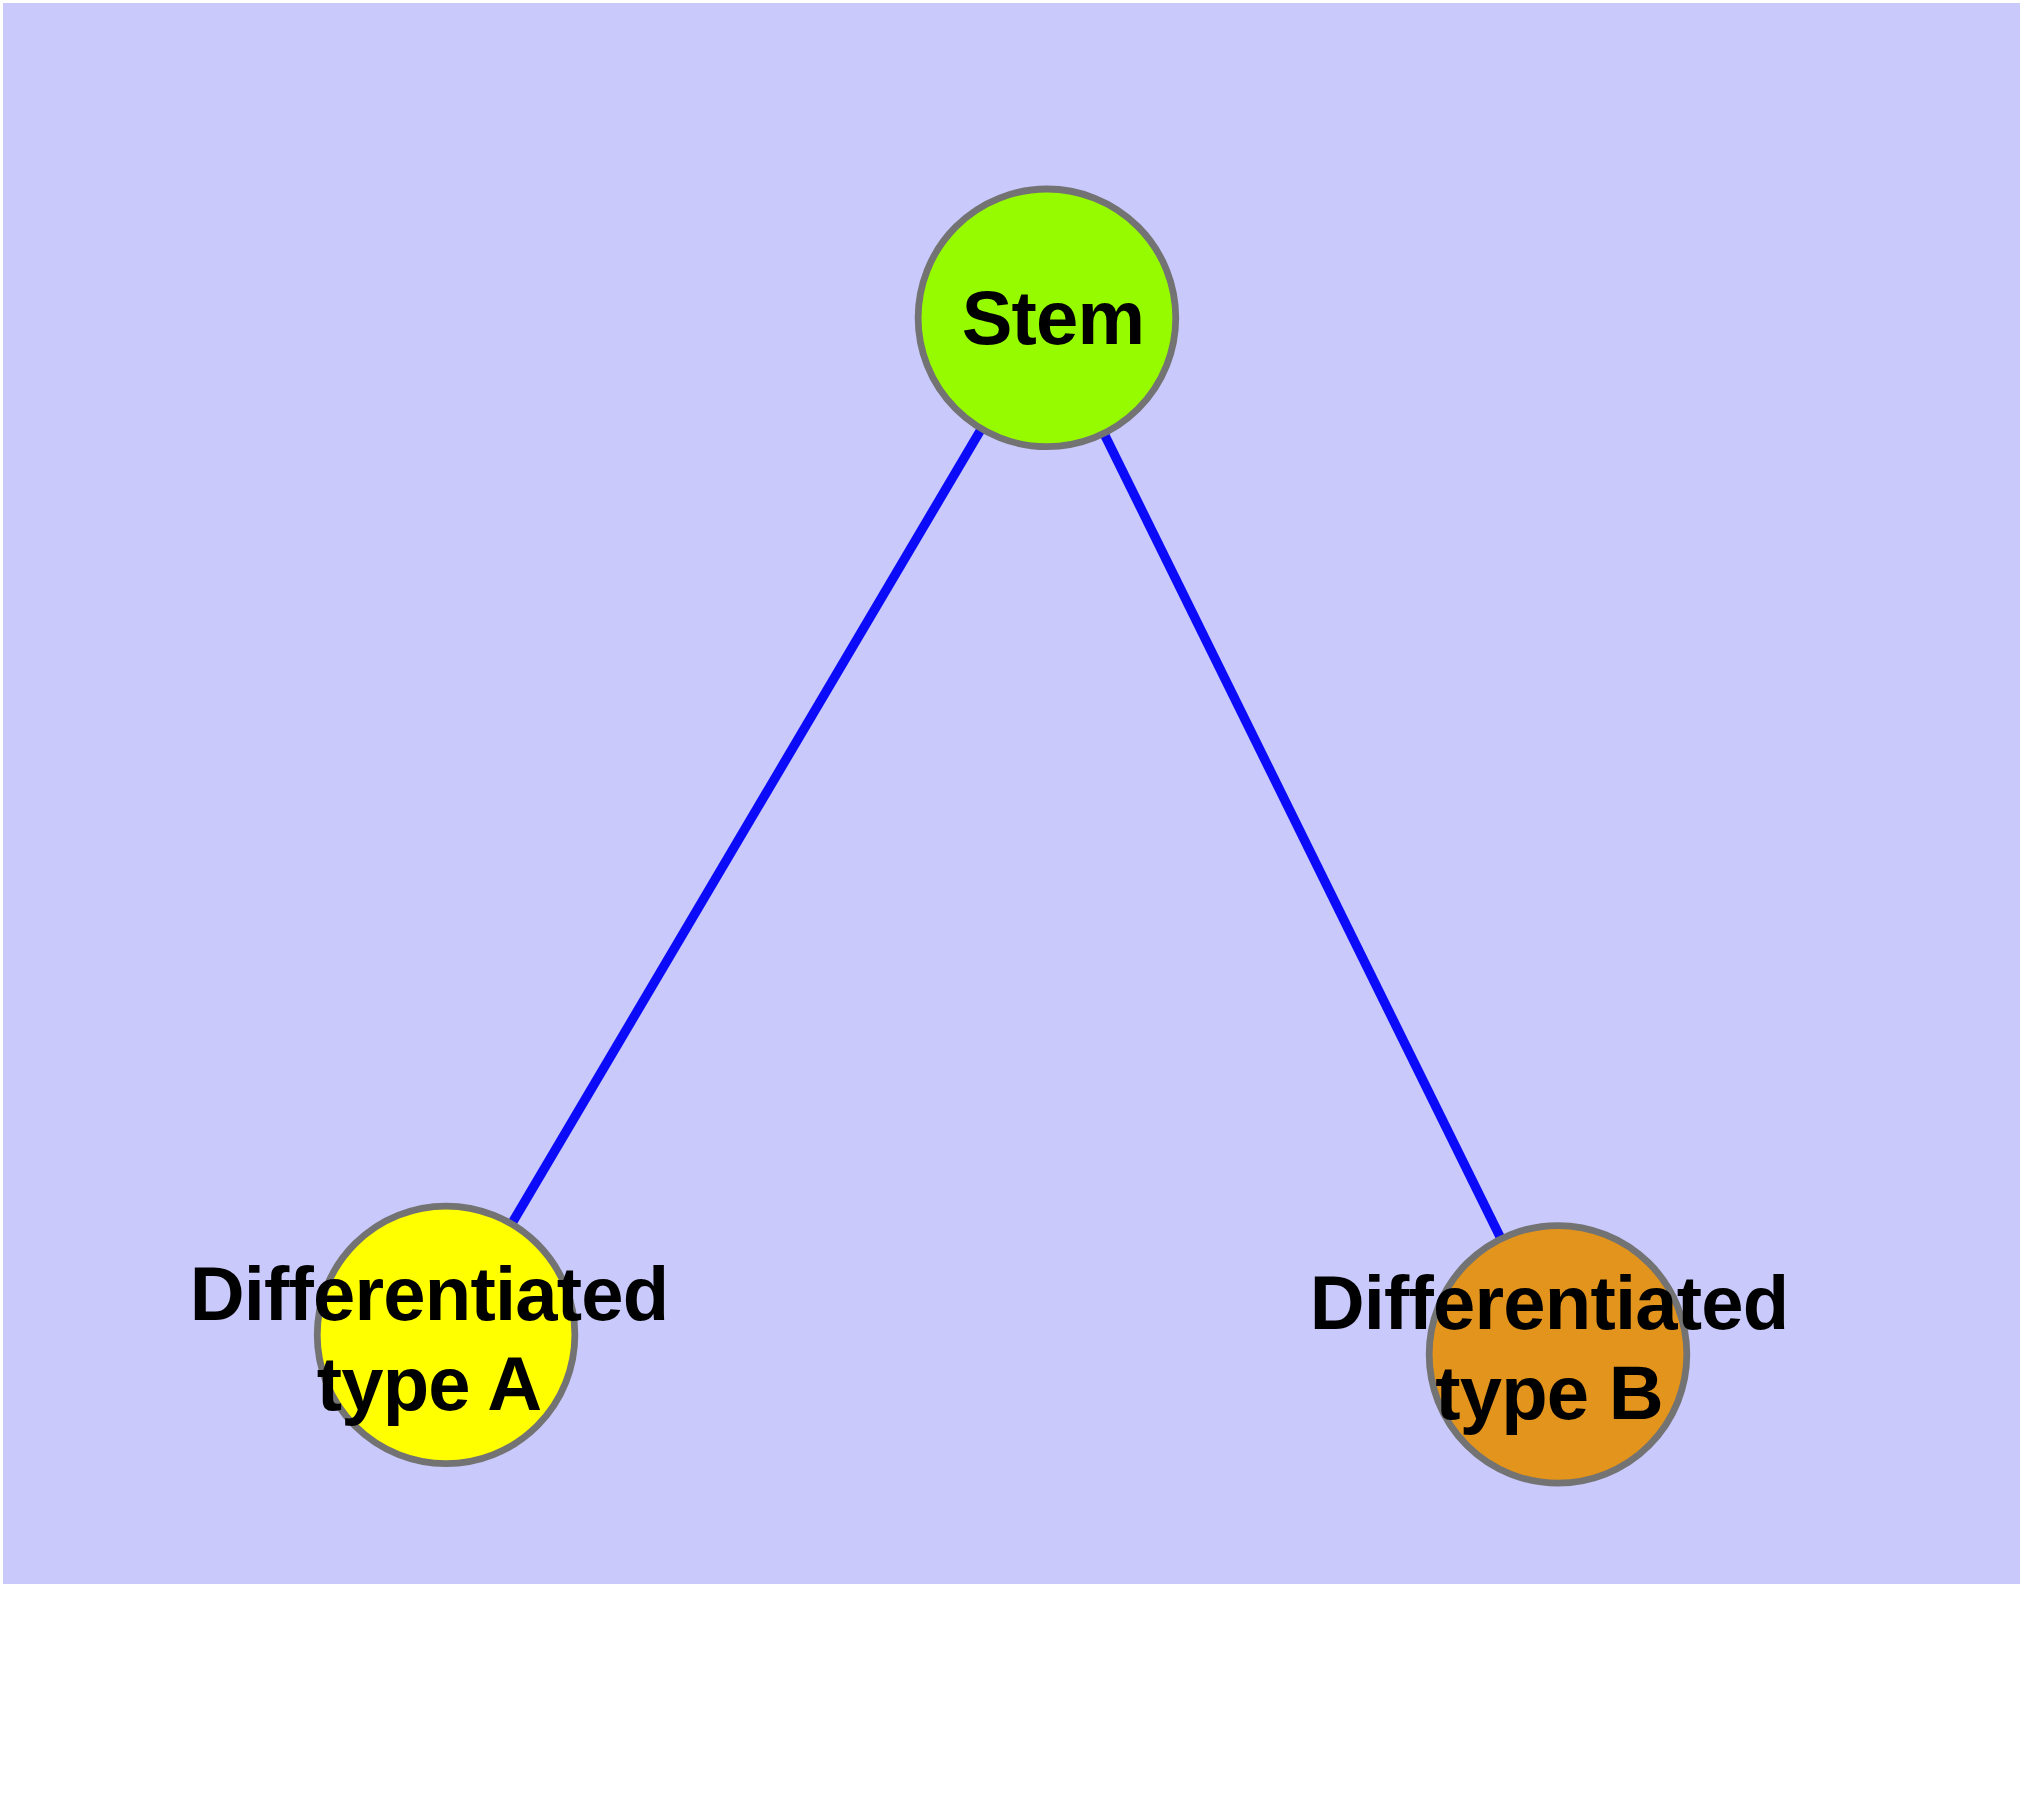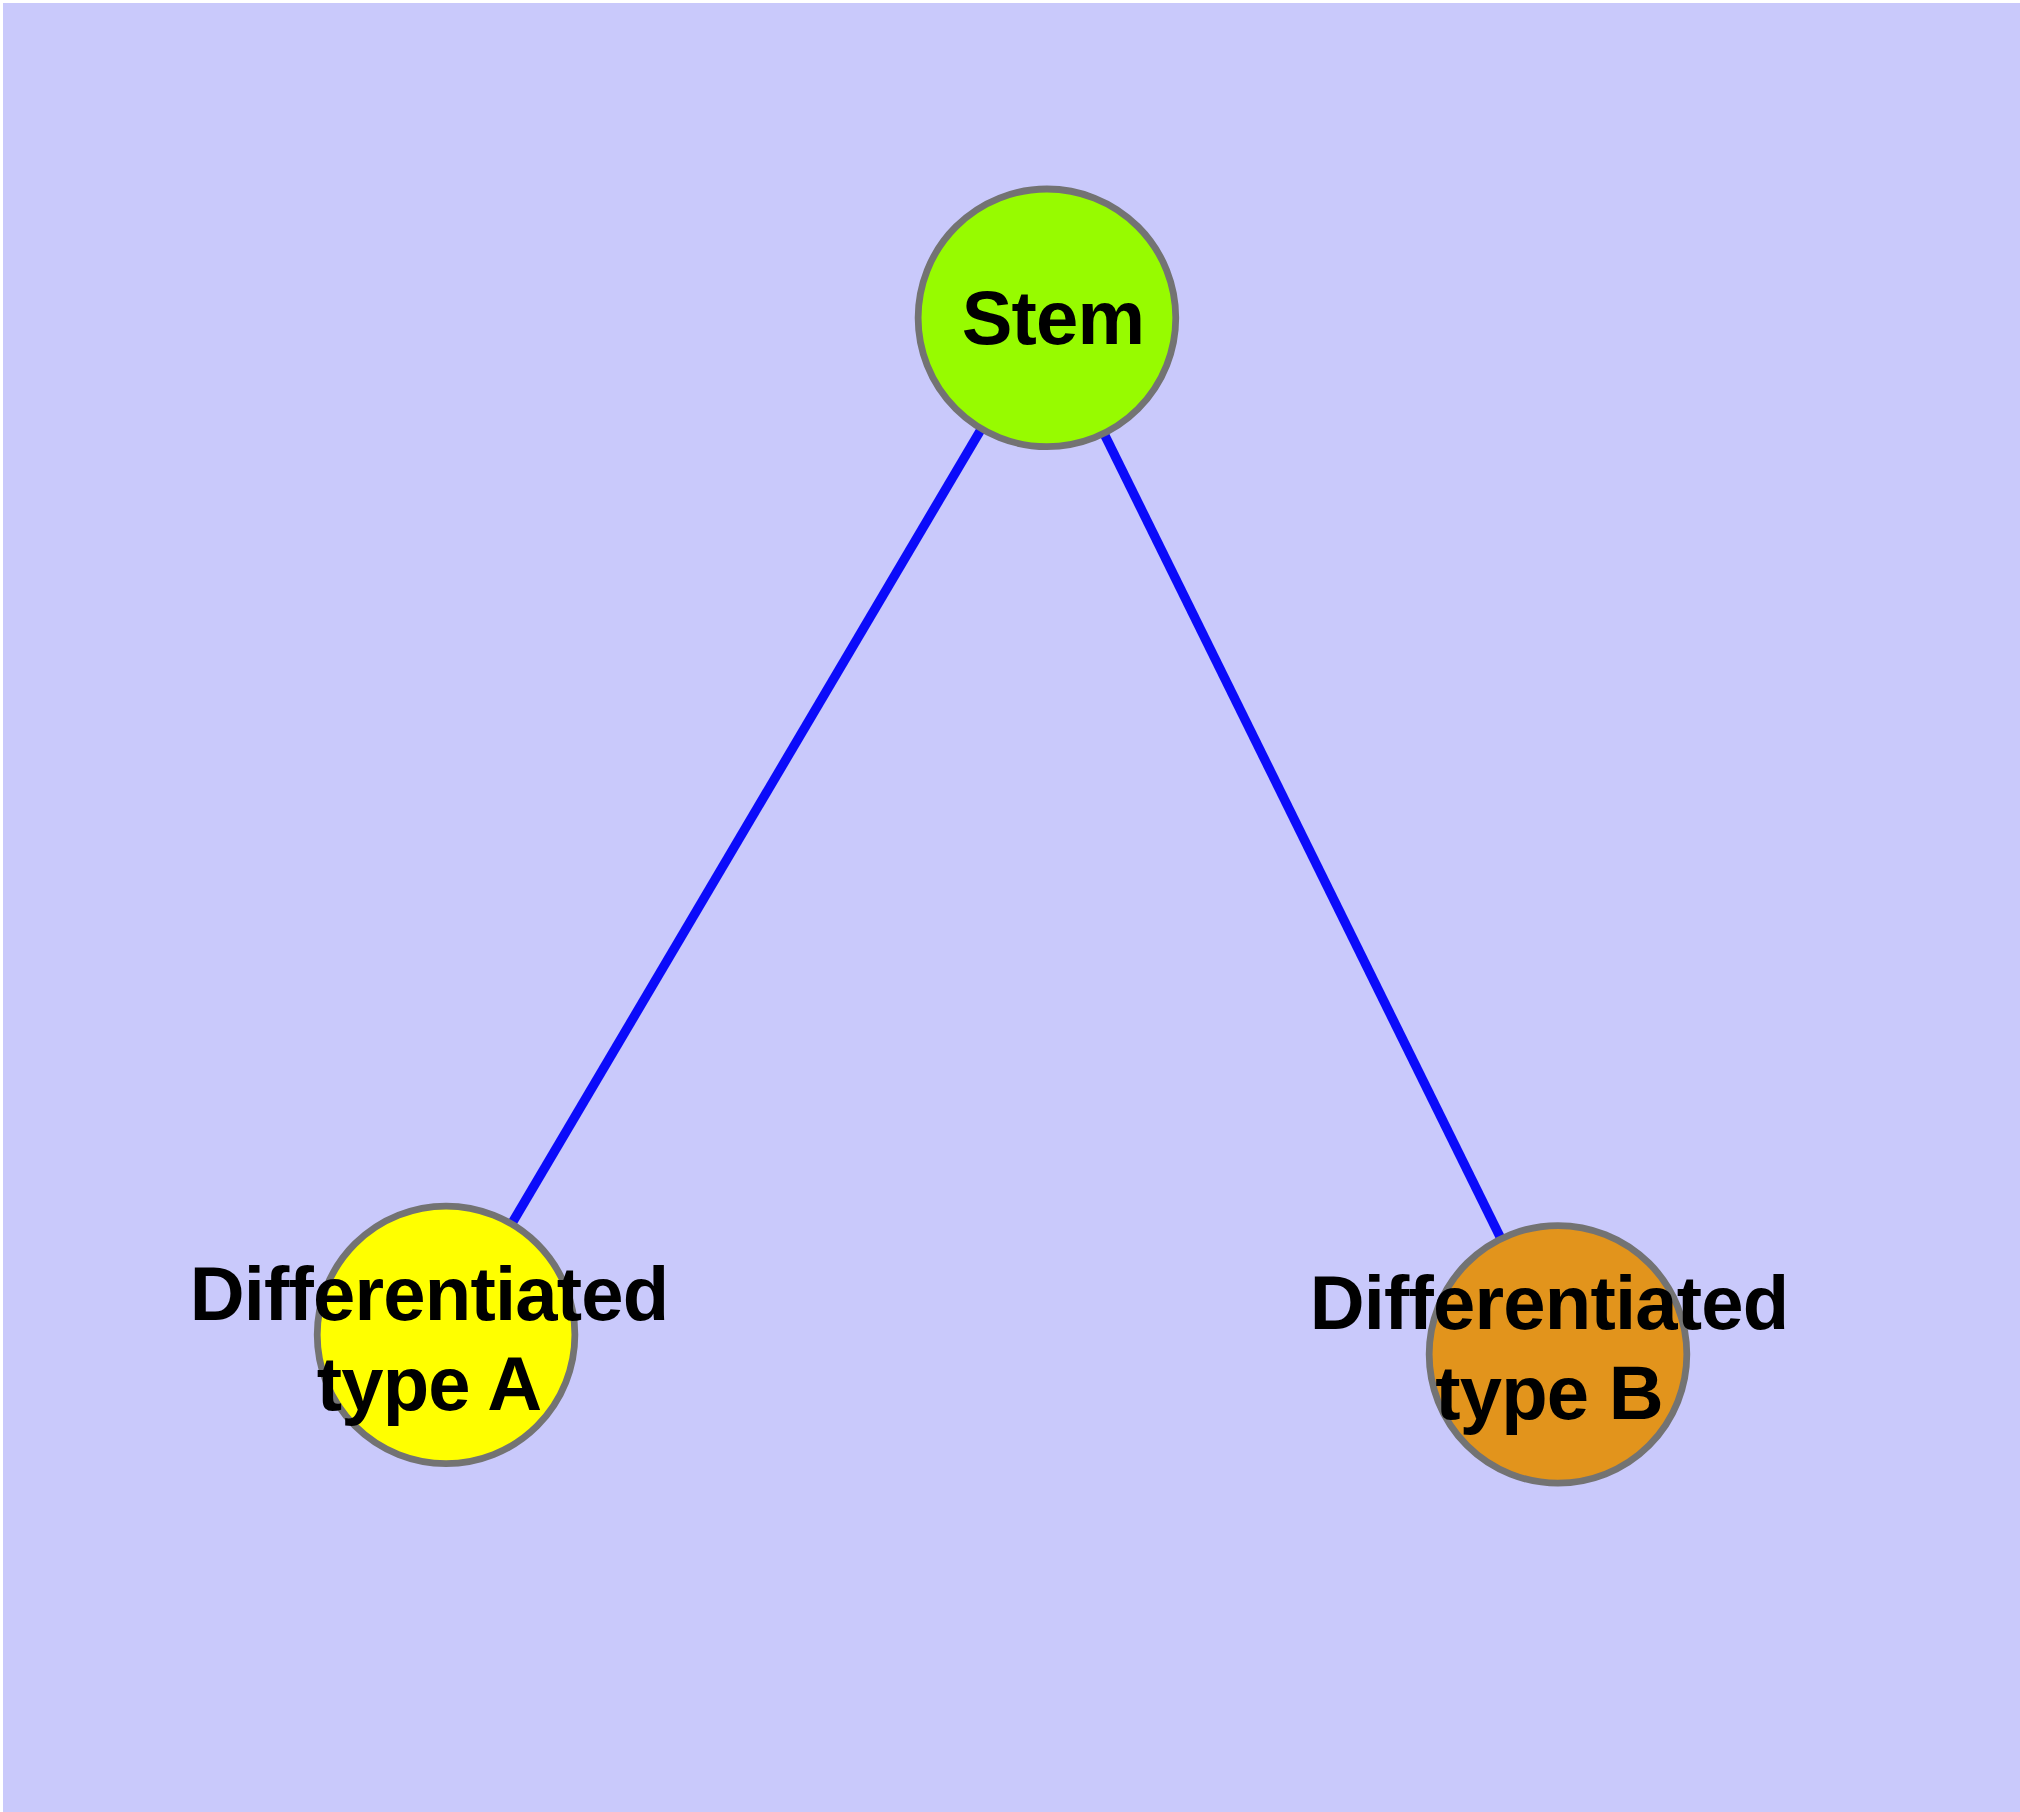--- a/index.html
+++ b/index.html
@@ -3,21 +3,21 @@
 <meta charset="utf-8">
 <style>
   html, body {
     margin: 0;
     padding: 0;
     background: #ffffff;
   }
   .canvas {
     position: relative;
     width: 2021px;
-    height: 1812px;
+    height: 1584px;
     background: #C9C9FB;
     overflow: hidden;
     font-family: "Liberation Sans", sans-serif;
   }
   .margin-strip-top {
     position: absolute;
     left: 0; top: 0;
     width: 2021px; height: 3.4px;
     background: #ffffff;
   }

